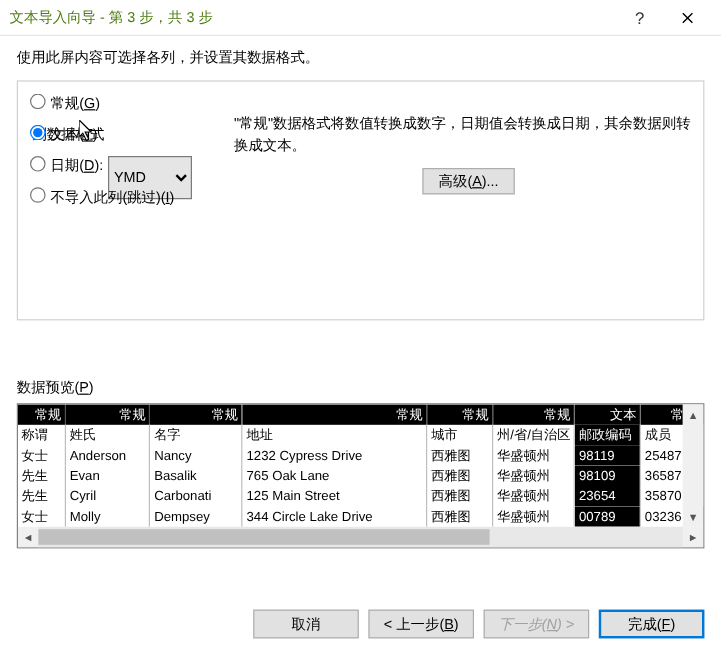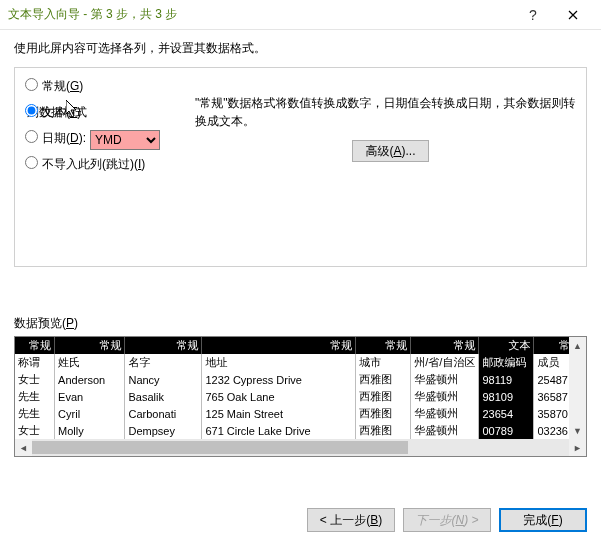--- a/index.html
+++ b/index.html
@@ -13,21 +13,21 @@
 .fieldset .legend { position: absolute; top: -8px; left: 8px; background: #fff; padding: 0 4px; font-size: 12px; margin-top: 44px; }
 .radio-row { display: flex; align-items: flex-start; height: 26px; gap: 4px; font-size: 12px; }
 .radio-row input[type=radio] { width: 13px; height: 13px; }
 .radio-row .u { text-decoration: underline; }
 .cursor { position: absolute; left: 51px; top: 32px; pointer-events: none; }
 .left-col { width: 170px; float: left; position: relative; }
 .right-col { margin-left: 180px; padding-top: 26px; font-size: 12px; }
 .right-desc { line-height: 1.5; }
 .adv-wrap { text-align: center; margin-top: 10px; }
 .adv-btn { font-size: 12px; padding: 1px 12px; height: 22px; background: #e1e1e1; border: 1px solid #adadad; }
-.date-row select { width: 70px; height: 20px; font-size: 12px; border: 1px solid #7a7a7a; background: #fca5a5; }
+.date-row select { width: 70px; height: 36px; font-size: 12px; border: 1px solid #7a7a7a; background: #e5e5e5; }
 .clearfix::after { content: ""; display: block; clear: both; }
 .preview-label { margin-top: 140px; font-size: 12px; }
 .preview-label .u { text-decoration: underline; }
 .preview-wrap { border: 1px solid #828282; margin-top: 4px; position: relative; }
 .preview-scroll { overflow: hidden; position: relative; }
 table.preview { border-collapse: collapse; font-size: 11px; width: 570px; table-layout: fixed; }
 table.preview th { background: #000; color: #fff; font-weight: normal; text-align: right; padding: 1px 3px; border-right: 1px solid #555; height: 16px; font-size: 11px; white-space: nowrap; overflow: hidden; }
 table.preview td { padding: 1px 3px; border-right: 1px solid #bdbdbd; height: 16px; white-space: nowrap; overflow: hidden; background: #fff; }
 table.preview td.highlight { background: #000; color: #fff; }
 .vscroll { position: absolute; right: 0; top: 0; bottom: 17px; width: 17px; background: #f0f0f0; display: flex; flex-direction: column; }
@@ -162,21 +162,21 @@
               <td>125 Main Street</td>
               <td>西雅图</td>
               <td>华盛顿州</td>
               <td class="highlight">23654</td>
               <td>35870</td>
             </tr>
             <tr>
               <td>女士</td>
               <td>Molly</td>
               <td>Dempsey</td>
-              <td>671 Circle Lake Drive</td>
+              <td>344 Circle Lake Drive</td>
               <td>西雅图</td>
               <td>华盛顿州</td>
               <td class="highlight">00789</td>
               <td>03236</td>
             </tr>
           </tbody>
       </table>
     </div>
     <div class="vscroll">
       <div class="arr">▲</div>
@@ -187,16 +187,17 @@
       <div class="arr">◄</div>
       <div class="track">
           <div class="thumb"></div>
         </div>
       <div class="arr">►</div>
     </div>
   </div>
 </div>
 
 <div class="footer">
+  <button>取消</button>
   <button><span>&lt; 上一步(</span><span class="u">B</span><span>)</span></button>
   <button class="disabled"><span>下一步(</span><span class="u">N</span><span>) &gt;</span></button>
   <button class="primary"><span>完成(</span><span class="u">F</span><span>)</span></button>
 </div>
 
 </body></html>

